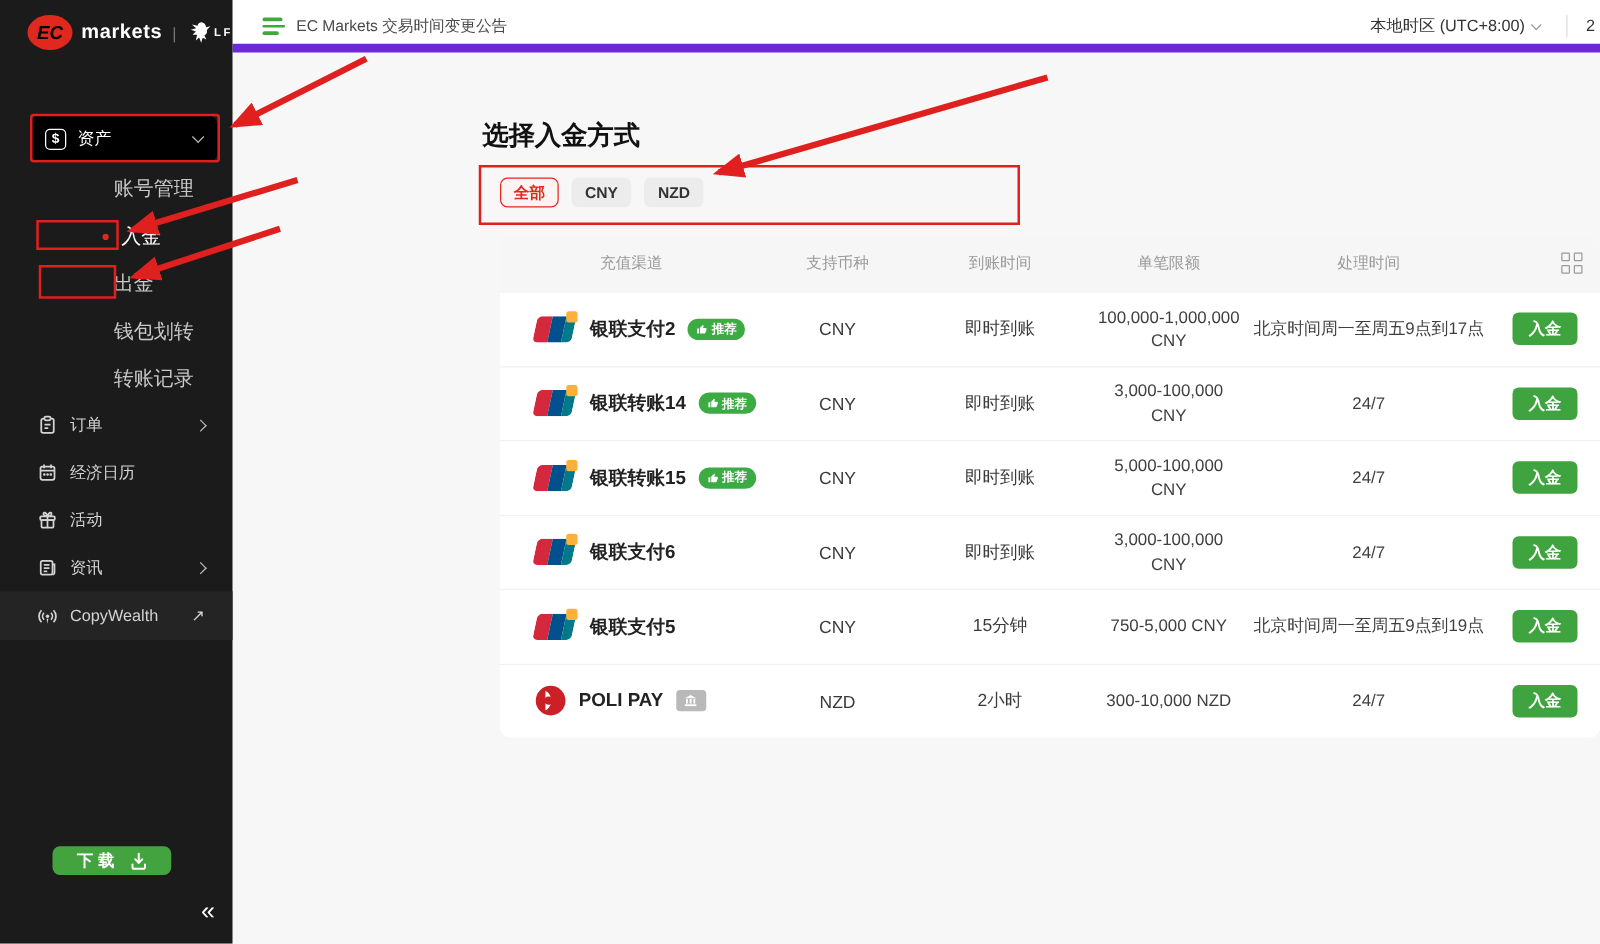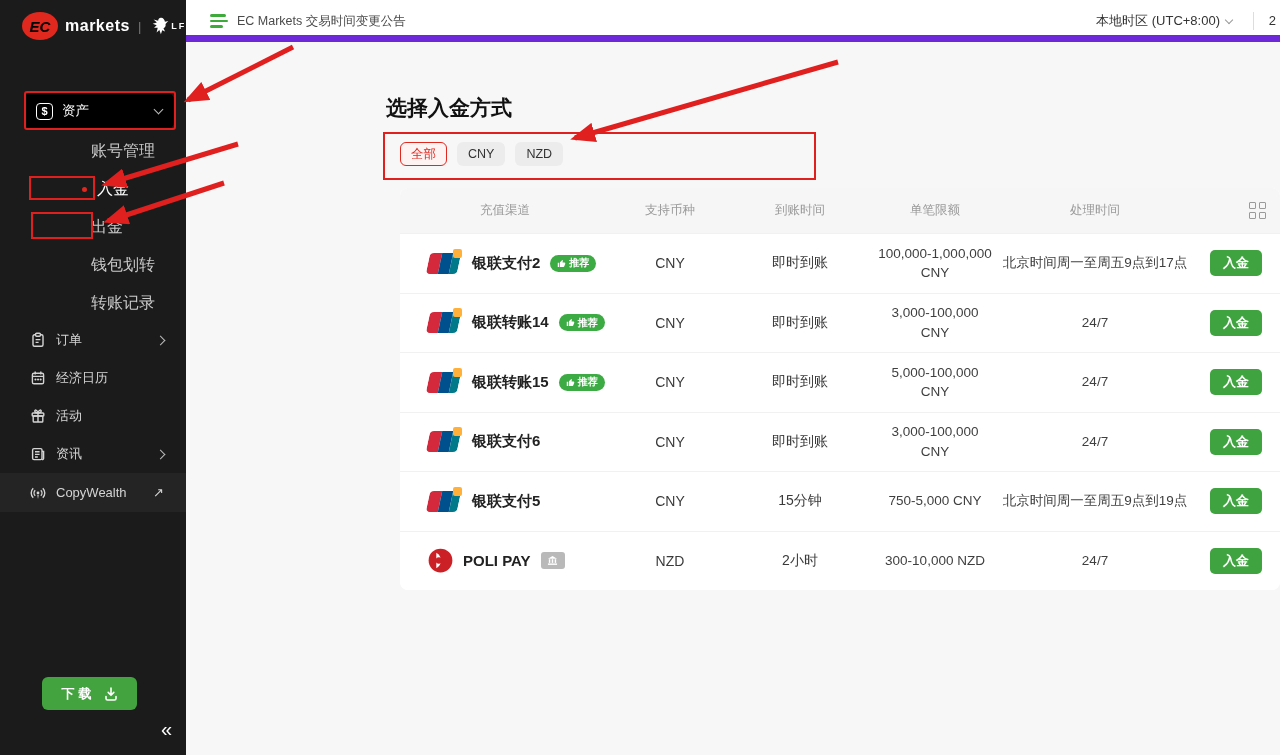--- a/index.html
+++ b/index.html
@@ -34,21 +34,21 @@
 
   .menu-list { position:absolute; left:0; top:321px; width:186px; }
   .menu-item { height:38px; display:flex; align-items:center; padding:0 22px 0 30px; color:#d4d4d4;
     font-size:13px; gap:10px; cursor:pointer; }
   .menu-item.copy { background:#242424; height:39px; }
   .mi-label { flex:1; }
   .mi-ext { color:#d4d4d4; font-size:13px; }
   .icon16 { width:16px; height:16px; flex:0 0 16px; }
   .icon16 svg { width:16px; height:16px; display:block; }
 
-  .download-btn { position:absolute; left:42px; top:677px; width:95px; height:33px; background:#43a43f;
+  .download-btn { position:absolute; left:42px; top:677px; width:95px; height:23px; background:#43a43f;
     border:none; border-radius:6px; color:#fff; font-size:13px; font-weight:bold; display:flex;
     align-items:center; justify-content:center; gap:8px; cursor:pointer; letter-spacing:4px; }
   .collapse { position:absolute; right:14px; top:718px; color:#fff; font-size:20px; cursor:pointer; }
 
   
   .topbar { position:absolute; left:186px; top:0; width:1094px; height:42px; background:#fff;
     border-bottom:7px solid #6d28d9; z-index:1; }
   .announce { position:absolute; left:24px; top:0; height:42px; display:flex; align-items:center; gap:9px; cursor:pointer; }
   .ham { display:flex; flex-direction:column; gap:3px; }
   .ham i { display:block; height:2.4px; background:#3faa3c; border-radius:2px; }
@@ -62,21 +62,21 @@
 
   
   .content { position:absolute; left:186px; top:42px; width:1094px; height:713px; }
   .main-col { position:absolute; left:200px; top:0; right:0; }
   .page-title { margin-top:52px; font-size:21px; font-weight:bold; color:#111; }
   .tabs { margin-top:22px; display:flex; gap:48px; border-bottom:1px solid #eee; height:42px; }
   .tab { font-size:15px; color:#333; font-weight:600; cursor:pointer; position:relative; padding:4px 2px 0; }
   .tab.active { color:#e0281e; }
   .tab.active::after { content:""; position:absolute; left:0; right:0; bottom:2px; height:3px;
     background:#e0281e; border-radius:2px; }
-  .chips { margin-top:20px; margin-left:14px; display:flex; gap:10px; align-items:center; }
+  .chips { margin-top:20px; margin-left:14px; display:flex; gap:10px; align-items:center;font-weight:bold; }
   .chip { height:24px; padding:0 10px; border-radius:6px; background:#ececec; color:#333; font-size:12.5px;
     display:flex; align-items:center; cursor:pointer; border:1px solid transparent; }
   .chip.active { background:#fdf3f2; border-color:#e0281e; color:#e0281e; }
   .grid-icon { position:absolute; right:14px; top:160px; width:17px; height:17px; display:grid;
     grid-template-columns:7px 7px; grid-template-rows:7px 7px; gap:3px; cursor:pointer; }
   .grid-icon i { border:1.6px solid #9a9a9a; border-radius:1px; }
 
   
   .card { margin:22px 0 0 14px; background:#fff; border-radius:8px; overflow:hidden; }
   .thead, .trow { display:grid; grid-template-columns:210px 120px 140px 130px 190px 1fr; align-items:center; }

